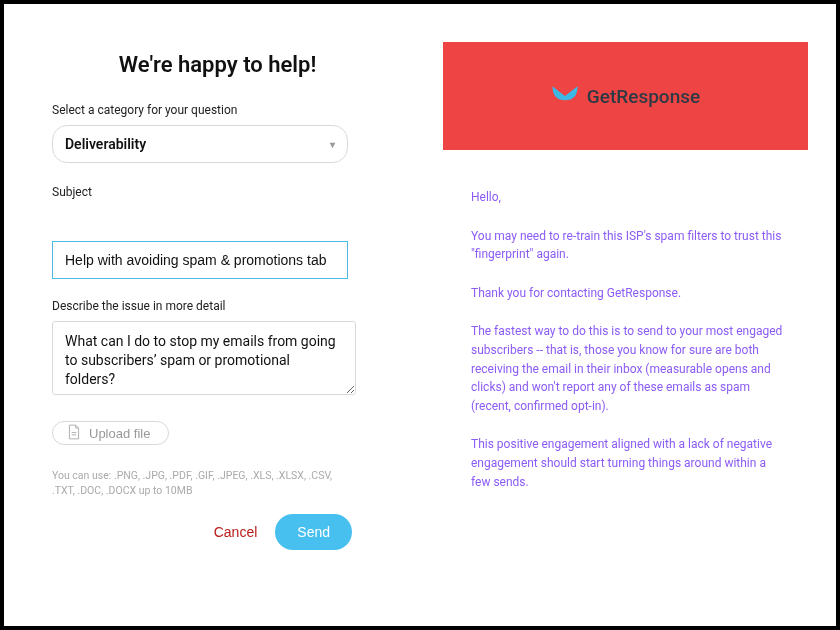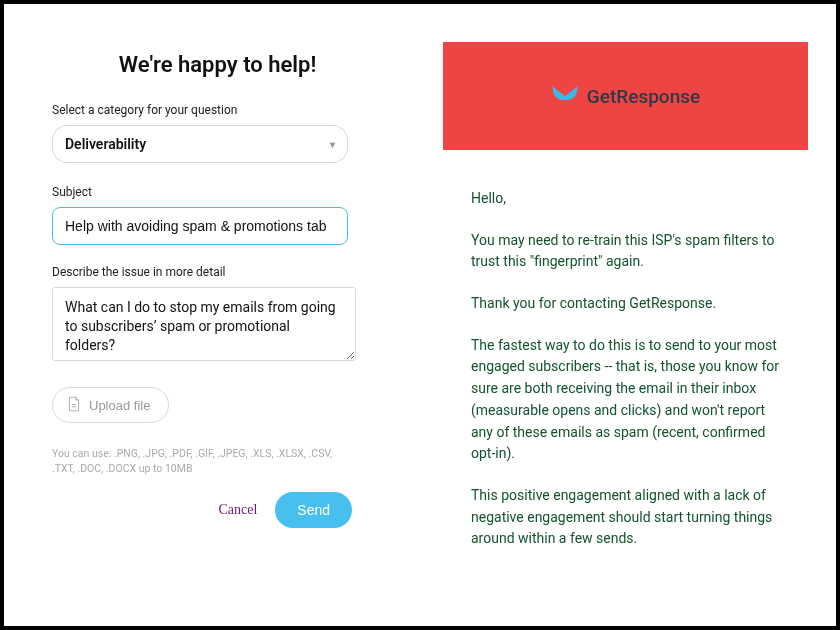--- a/index.html
+++ b/index.html
@@ -57,45 +57,46 @@
     cursor: pointer;
   }
   .chev {
     color: #999;
     font-size: 10px;
   }
   .input {
     width: 296px;
     height: 38px;
     border: 1.5px solid #4fb8e8;
-    border-radius: 8px;
+    border-radius: 0;
     padding: 0 12px;
     font-size: 14px;
     color: #111;
     background: #fff;
     outline: none;
+    margin-top: 34px;
   }
   .subject-block { margin-bottom: 20px; }
   .textarea {
     width: 304px;
     height: 74px;
     border: 1px solid #d8d8d8;
     border-radius: 3px;
     padding: 10px 12px;
     font-size: 14px;
     color: #111;
     font-family: inherit;
     resize: both;
     outline: none;
     line-height: 1.35;
   }
   .desc-block { margin-bottom: 22px; }
   .attach-block { margin-bottom: 10px; }
   .upload-btn {
-    height: 36px;
+    height: 24px;
     border: 1px solid #d8d8d8;
     border-radius: 18px;
     background: #fff;
     color: #999;
     font-size: 13px;
     padding: 0 18px 0 14px;
     display: inline-flex;
     align-items: center;
     gap: 8px;
     cursor: pointer;
@@ -110,26 +111,25 @@
   }
   .actions {
     display: flex;
     justify-content: flex-end;
     align-items: center;
     gap: 18px;
     margin-top: 16px;
     width: 300px;
   }
   .cancel {
-    color: #701a75;
+    color: #b91c1c;
     font-size: 14px;
     background: none;
     border: none;
     cursor: pointer;
-    font-family: Liberation Serif, serif;
   }
   .send {
     background: #47c0f0;
     color: #fff;
     border: none;
     border-radius: 18px;
     height: 36px;
     padding: 0 22px;
     font-size: 14px;
     font-weight: 500;
@@ -150,22 +150,22 @@
     gap: 8px;
   }
   .brand-icon svg { width: 28px; height: 22px; }
   .brand-text {
     font-size: 19px;
     color: #2d3a44;
     font-weight: 500;
   }
   .reply {
     padding: 38px 20px 0 28px;
-    font-size: 14px;
-    color: #14532d;
+    font-size: 12px;
+    color: #8b5cf6;
     line-height: 1.55;
   }
   .reply p { margin-bottom: 20px; }
 </style>
 </head>
 <body>
 
 <div class="container">
   <div class="left">
     <h1 class="title">We're happy to help!</h1>

